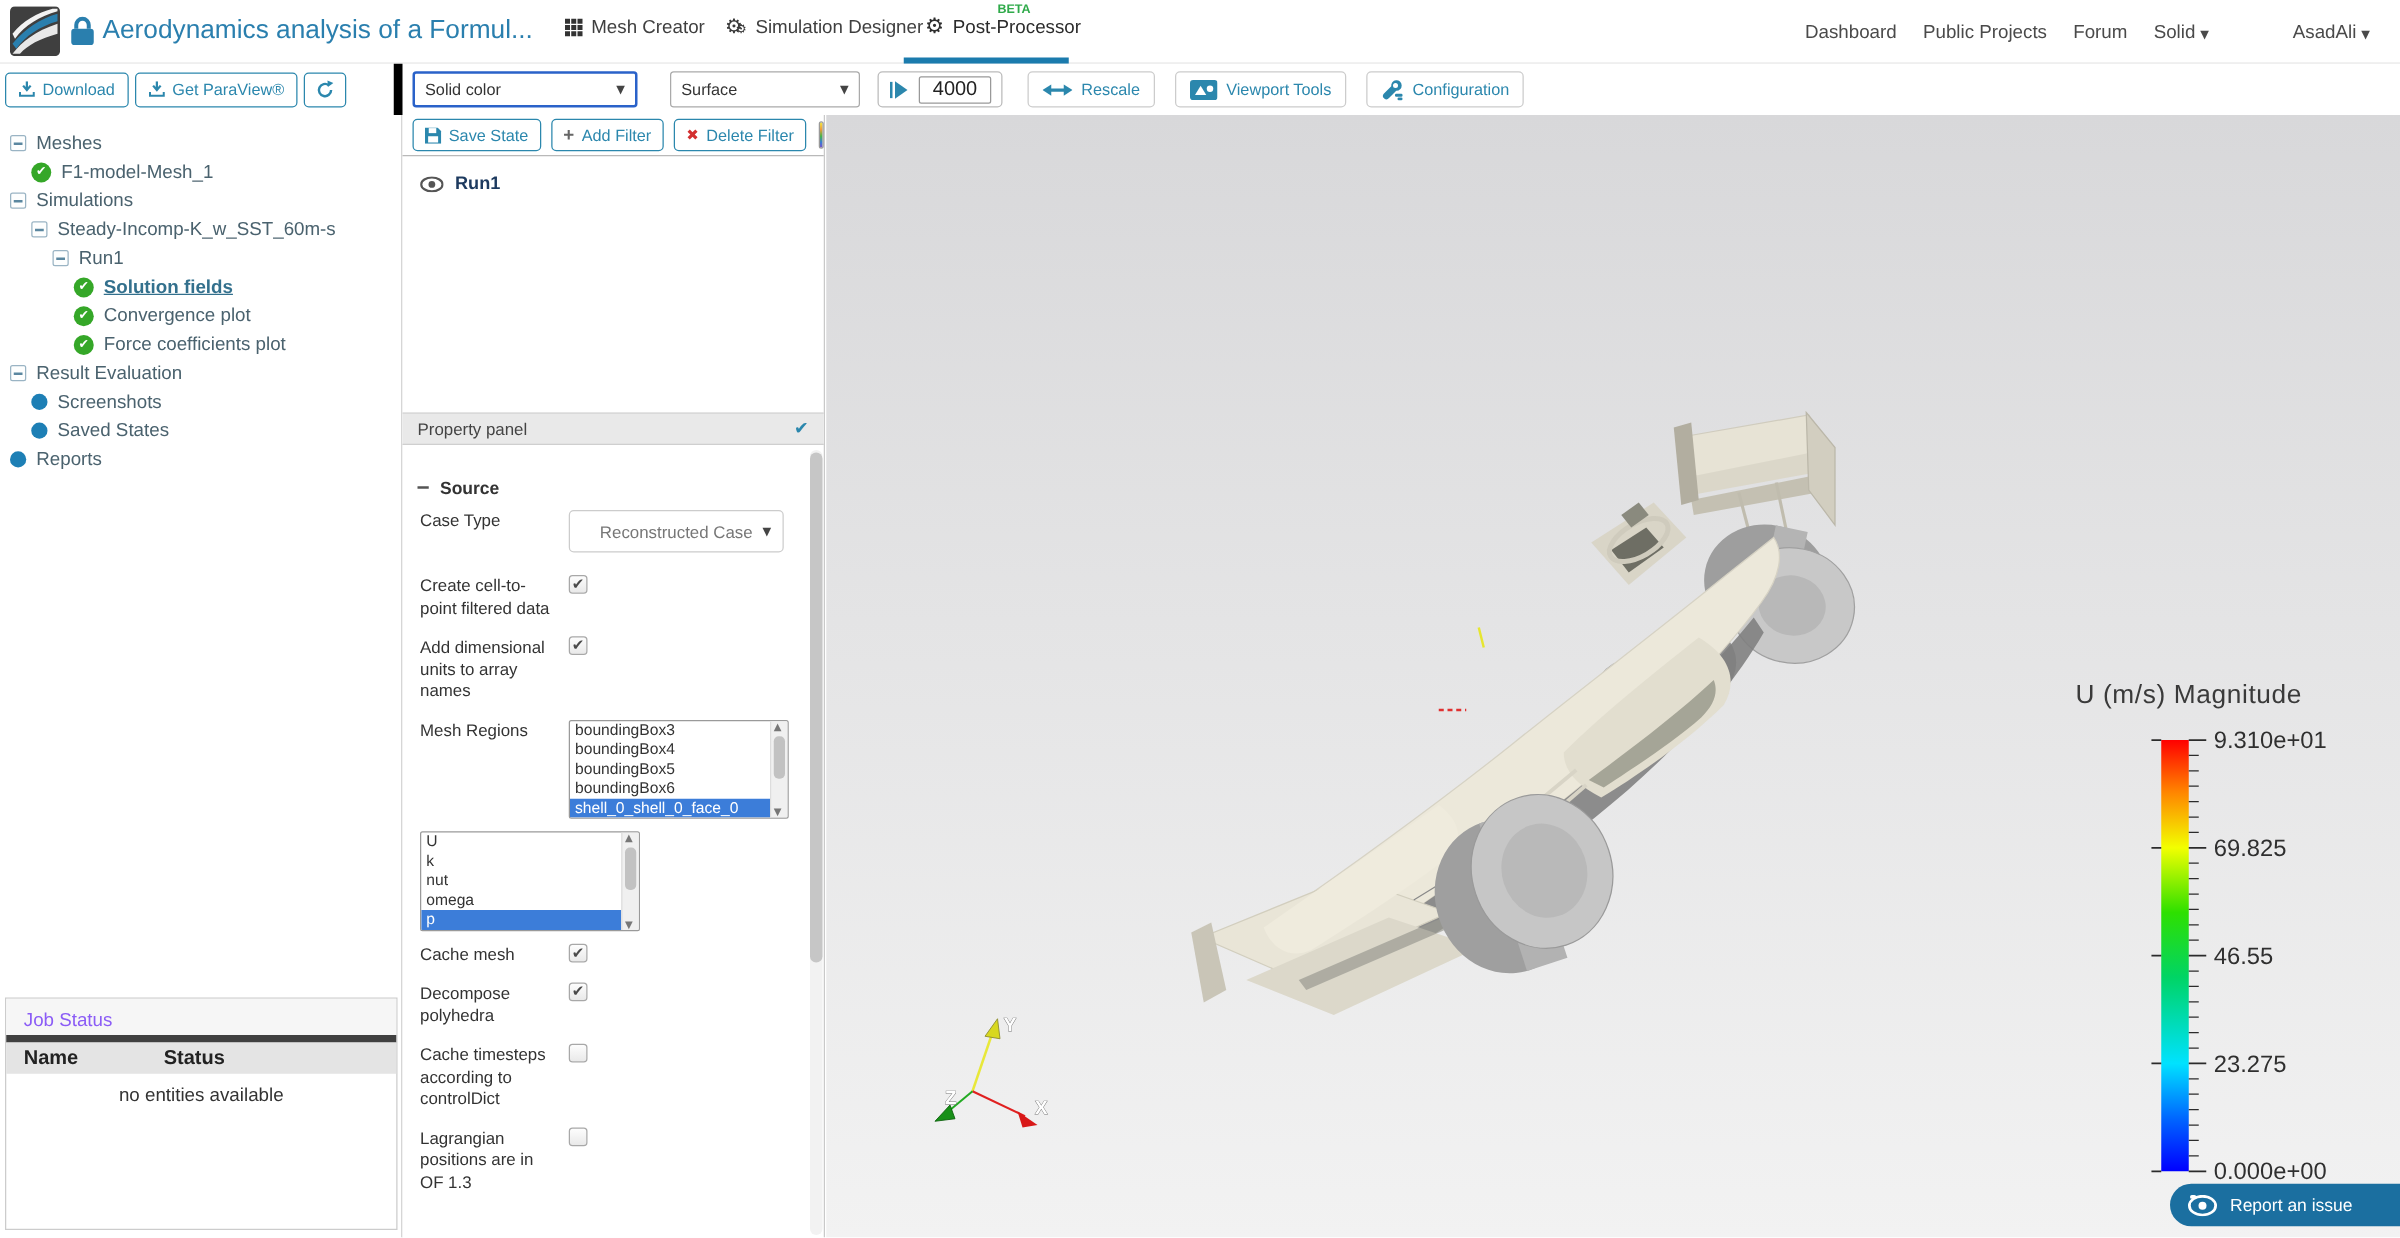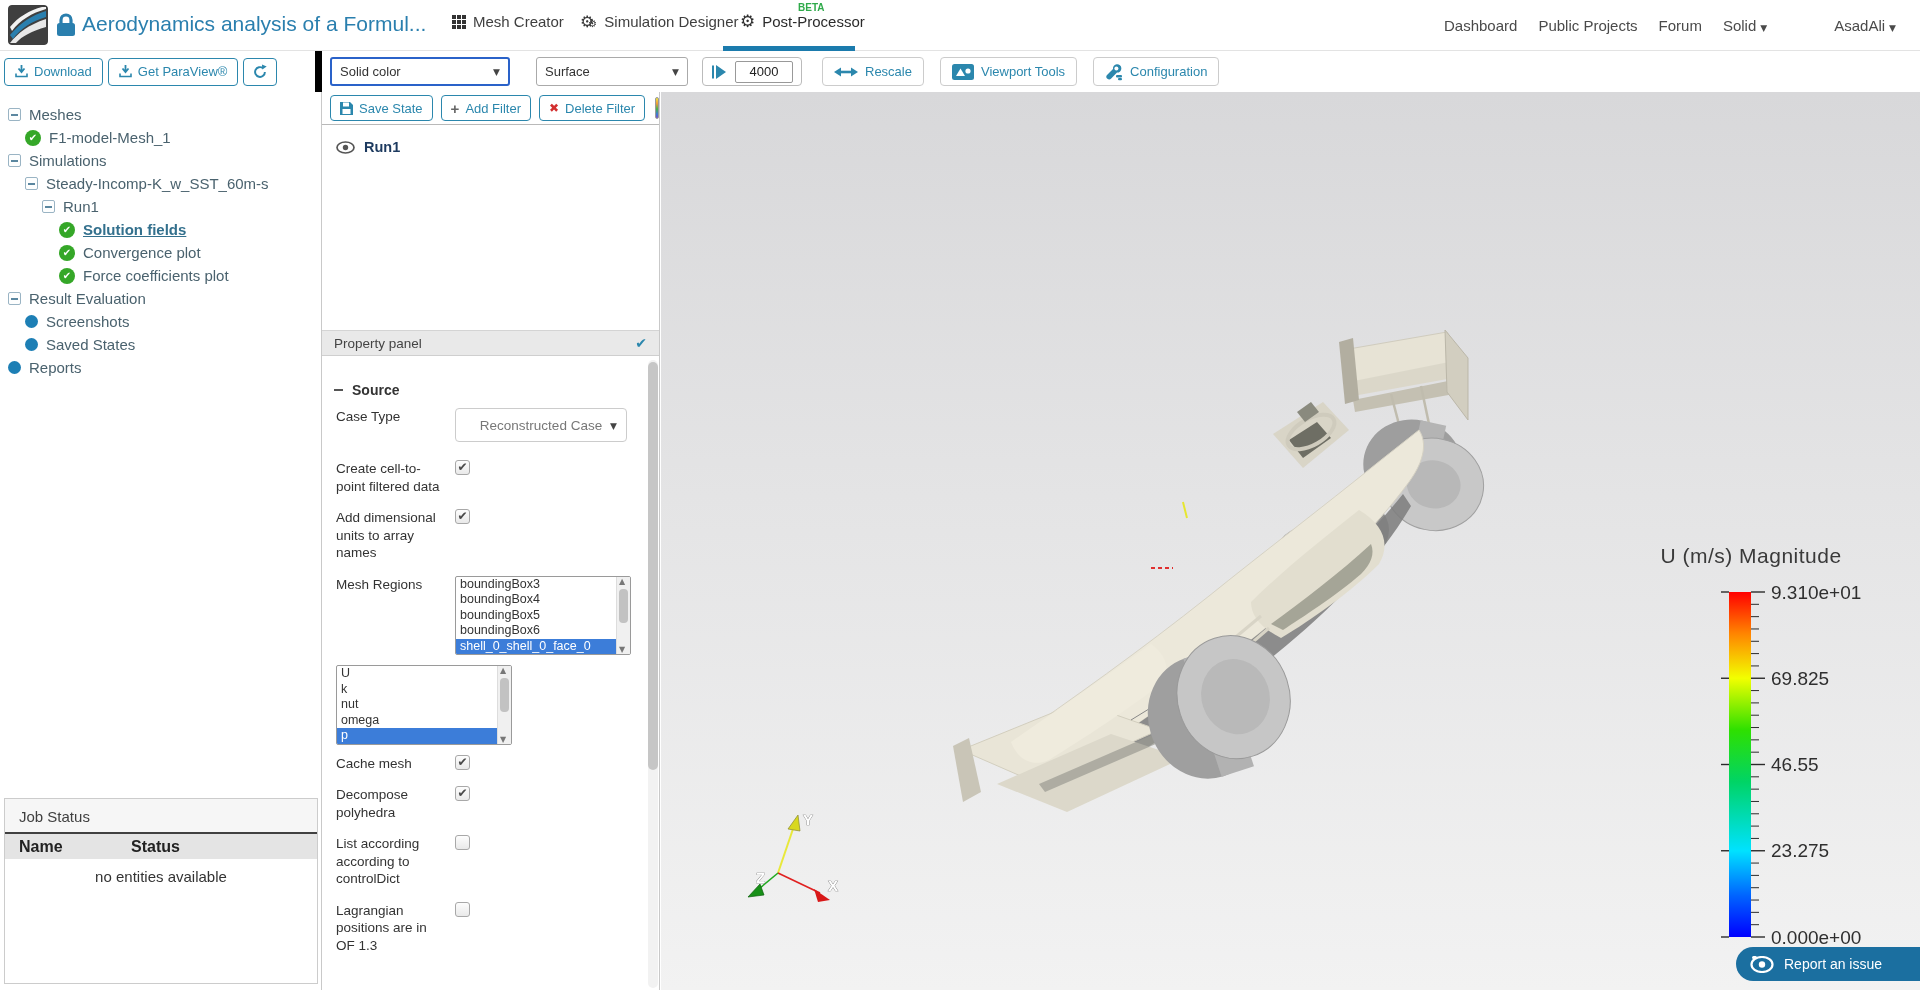--- a/index.html
+++ b/index.html
@@ -28,37 +28,37 @@
   
   #toolstrip { position:absolute; left:0; top:51px; width:1920px; height:41px; background:#fff; display:flex; align-items:center; }
   #strip-left { width:322px; height:41px; flex:0 0 322px; border-right:7px solid #000000; display:flex; align-items:center; padding-left:4px; gap:5px; }
   .obtn { display:inline-flex; align-items:center; gap:6px; height:28px; padding:0 10px; border:1px solid #2b87ad; border-radius:4px; background:#fff; color:#2b87ad; font-size:13px; cursor:pointer; white-space:nowrap; }
   .gbtn { display:inline-flex; align-items:center; gap:7px; height:29px; padding:0 11px; border:1px solid #ccc; border-radius:4px; background:#fff; color:#2b87ad; font-size:13px; cursor:pointer; white-space:nowrap; }
   .select { display:flex; align-items:center; justify-content:space-between; height:29px; background:#fff; border:1px solid #aaa; border-radius:3px; font-size:13px; color:#333; padding:0 8px; cursor:pointer; }
   #color-mode-select { width:180px; margin-left:8px; border:2px solid #2a62c9; }
   #representation-select { width:152px; margin-left:26px; }
   .sel-caret { font-size:9px; color:#444; }
   #frame-group { display:flex; align-items:center; margin-left:14px; height:29px; border:1px solid #bbb; border-radius:4px; padding:0 8px; gap:8px; background:#fff; }
-  #frame-input { width:58px; height:22px; border:1px solid #999; border-radius:2px; font-size:13px; text-align:center; color:#222; font-family:"Liberation Sans",sans-serif; }
+  #frame-input { width:58px; height:22px; border:1px solid #999; border-radius:2px; font-size:16px; text-align:center; color:#222; font-family:"Liberation Sans",sans-serif; }
   #rescale-btn { margin-left:20px; }
   #viewport-tools-btn { margin-left:16px; }
   #configuration-btn { margin-left:16px; }
 
   
   #sidebar { position:absolute; left:0; top:92px; width:322px; height:898px; background:#fff; border-right:1px solid #c9c9c9; }
   #project-tree { padding-top:12px; }
   .tree-row { display:flex; align-items:center; gap:8px; height:21px; margin-bottom:2px; font-size:15px; color:#4a626e; cursor:pointer; white-space:nowrap; }
   .tree-row.selected .tree-label { font-weight:bold; text-decoration:underline; color:#33708d; }
   .expander { width:13px; height:13px; flex:0 0 13px; border:1px solid #9ab4c4; border-radius:2px; background:#fdfefe; display:flex; align-items:center; justify-content:center; }
   .expander i { display:block; width:7px; height:2px; background:#5b87a0; }
   .ic-check { width:16px; height:16px; flex:0 0 16px; border-radius:50%; background:#35a728; color:#fff; font-size:10px; line-height:16px; text-align:center; font-weight:bold; }
   .ic-dot { width:13px; height:13px; flex:0 0 13px; border-radius:50%; background:#1d7fb5; }
 
   #job-status { position:absolute; left:4px; top:706px; width:314px; height:186px; border:1px solid #ccc; background:#fff; }
-  #job-status-header { height:35px; background:#f6f6f6; border-bottom:2px solid #404040; color:#404040; font-size:15px; line-height:35px; padding-left:14px; }
+  #job-status-header { height:35px; background:#f6f6f6; border-bottom:6px solid #404040; color:#8b5cf6; font-size:15px; line-height:35px; padding-left:14px; }
   #job-status-cols { height:25px; background:#e4e4e4; display:flex; font-size:16px; font-weight:bold; color:#222; align-items:center; }
   #job-status-cols .c1 { padding-left:14px; width:126px; }
   #job-status-empty { text-align:center; font-size:15px; color:#333; margin-top:9px; }
 
   
   #middle { position:absolute; left:322px; top:92px; width:338px; height:898px; background:#fff; border-right:1px solid #c9c9c9; }
   #pipeline-bar { height:33px; border-bottom:1px solid #b9b9b9; display:flex; align-items:center; padding-left:8px; gap:8px; }
   .pbtn { display:inline-flex; align-items:center; gap:6px; height:26px; padding:0 9px; border:1px solid #2b87ad; border-radius:4px; background:#fff; color:#2b87ad; font-size:13px; cursor:pointer; white-space:nowrap; }
   .plus-ic { color:#666; font-weight:bold; font-size:15px; }
   .x-ic { color:#d32f2f; font-weight:bold; font-size:12px; }
@@ -388,21 +388,21 @@
           </div>
           <div class="prow type-checkbox">
             <div class="plabel">Cache mesh</div>
             <span class="cb uicon on">✔</span>
           </div>
           <div class="prow type-checkbox">
             <div class="plabel">Decompose polyhedra</div>
             <span class="cb uicon on">✔</span>
           </div>
           <div class="prow type-checkbox">
-            <div class="plabel">List according according to controlDict</div>
+            <div class="plabel">Cache timesteps according to controlDict</div>
             <span class="cb uicon"></span>
           </div>
           <div class="prow type-checkbox">
             <div class="plabel">Lagrangian positions are in OF 1.3</div>
             <span class="cb uicon"></span>
           </div>
         </div>
     </div>
     <div id="prop-scrollbar">
         <span class="thumb"></span>

